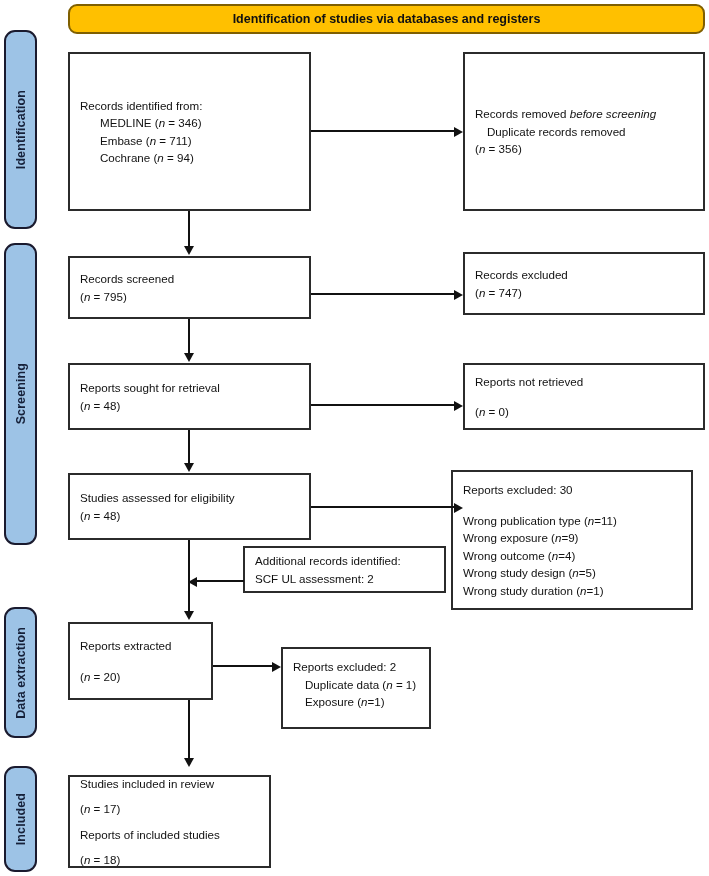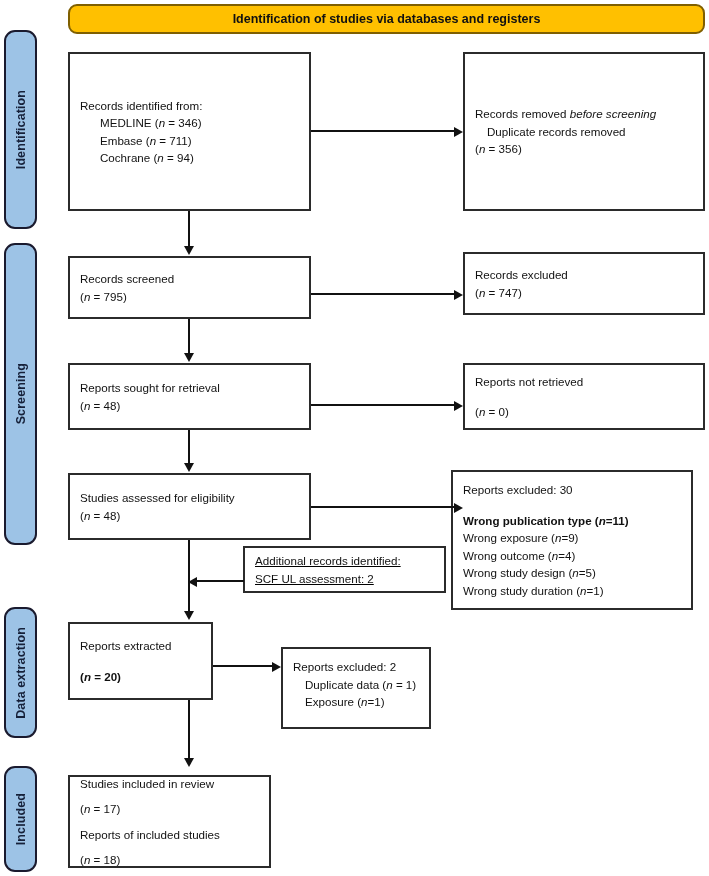--- a/index.html
+++ b/index.html
@@ -71,21 +71,21 @@
     padding-top: 9px;
   }
   .fline {
     font-size: 11.6px;
     color: #111111;
     line-height: 17.5px;
     white-space: nowrap;
   }
   .fline.indent  { padding-left: 20px; }
   .fline.indent-sm { padding-left: 12px; }
-  .fline.gap-before { margin-top: 13px; font-weight: bold; }
+  .fline.gap-before { margin-top: 13px; }
   .fline i { font-style: italic; }
 
   
   .conn {
     position: absolute;
     background: #111111;
   }
   .arrowhead {
     position: absolute;
     width: 0;
@@ -190,21 +190,21 @@
     <div class="fline gap-before">Wrong publication type (<i>n</i>=11)</div>
     <div class="fline">Wrong exposure (<i>n</i>=9)</div>
     <div class="fline">Wrong outcome (<i>n</i>=4)</div>
     <div class="fline">Wrong study design (<i>n</i>=5)</div>
     <div class="fline">Wrong study duration (<i>n</i>=1)</div>
   </div>
 
   <div class="conn" style="left:311px; top:506px; width:143px; height:2px;"></div>
   <div class="arrowhead arrow-right" style="left:454px; top:502.5px;"></div>
 
-  <div class="fbox" style="left:243px; top:546px; width:203px; height:47px;text-decoration:underline;">
+  <div class="fbox" style="left:243px; top:546px; width:203px; height:47px;">
     <div class="fline">Additional records identified:</div>
     <div class="fline">SCF UL assessment: 2</div>
   </div>
 
   <div class="conn" style="left:197px; top:580px; width:47px; height:2px;"></div>
   <div class="arrowhead arrow-left" style="left:188px; top:576.5px;"></div>
 
   <div class="conn" style="left:188px; top:540px; width:2px; height:74px;"></div>
   <div class="arrowhead arrow-down" style="left:183.5px; top:611px;"></div>
 

